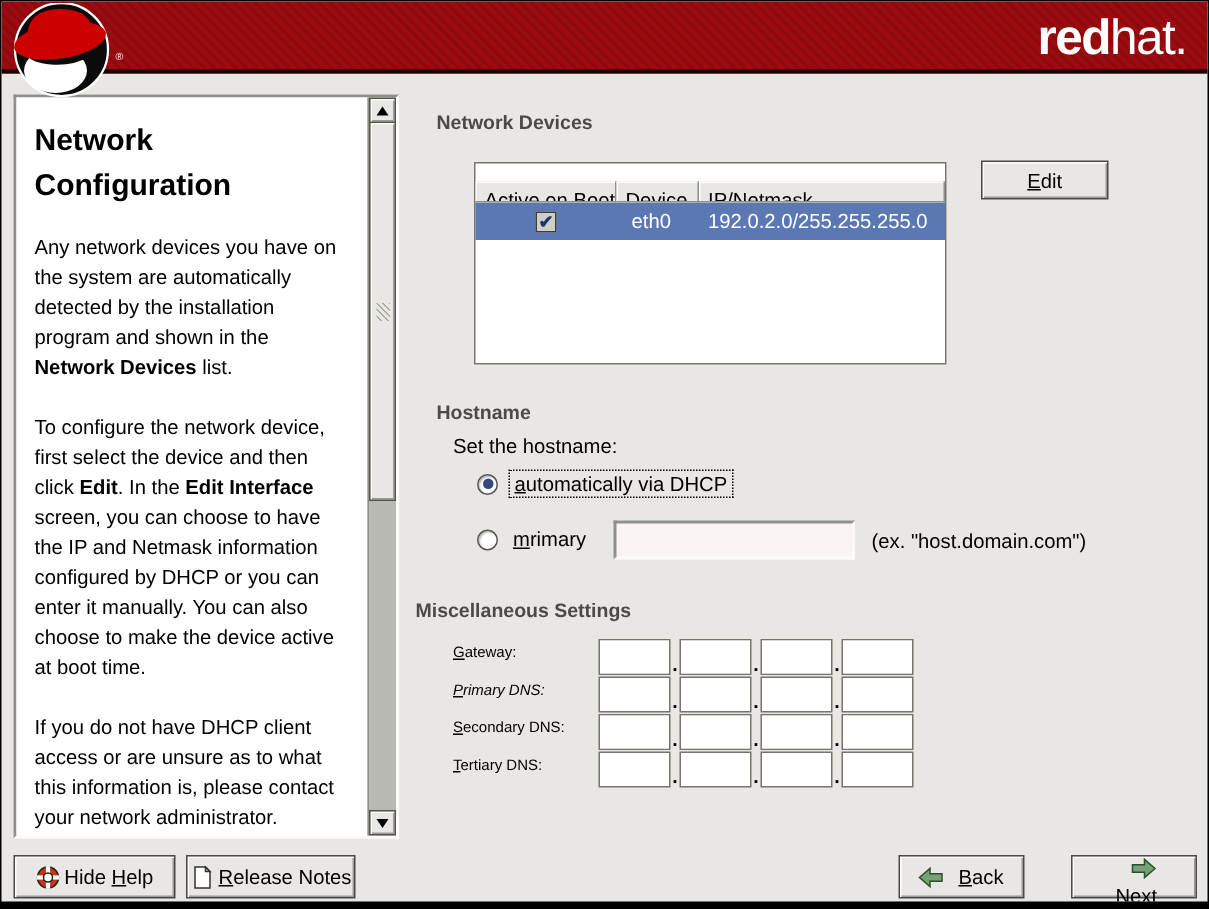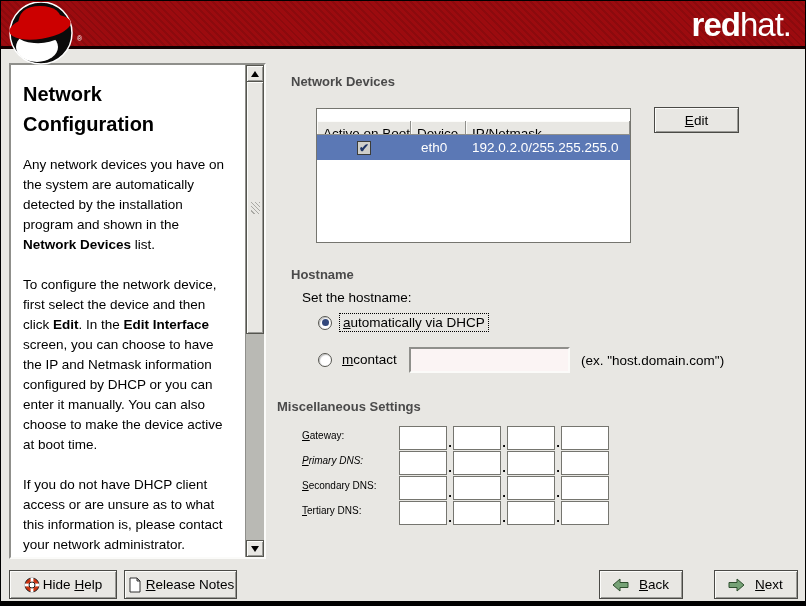--- a/index.html
+++ b/index.html
@@ -192,21 +192,21 @@
 
   <div class="radio-row" style="left:317px; top:312px;">
     <div class="radio">
         <div class="dot"></div>
       </div>
     <div class="radio-label focused"><span></span><span class="mn">a</span><span>utomatically via DHCP</span></div>
   </div>
 
   <div class="radio-row" style="left:317px; top:350px;">
     <div class="radio"></div>
-    <div class="radio-label"><span></span><span class="mn">m</span><span>contact</span></div>
+    <div class="radio-label"><span></span><span class="mn">m</span><span>rimary</span></div>
   </div>
   <div class="text-input" style="left:408px; top:346px; width:161px; height:26px;">
     <input class="bare" type="text" value="" style="">
   </div>
   <div class="plain-label" style="left:580px; top:352px;">(ex. "host.domain.com")</div>
 
   <div class="section-title" style="left:276px; top:398px;">Miscellaneous Settings</div>
 
   <div class="misc-label" style="left:301px; top:429px;"><span></span><span class="mn">G</span><span>ateway:</span></div>
   <div class="octets" style="left:398px; top:424px;">
@@ -270,20 +270,20 @@
     <span><span></span><span class="mn">R</span><span>elease Notes</span></span>
   </div>
 
   <div class="btn navbtn" style="left:598px; top:569px; width:84px; height:29px;">
     <svg class="arrow-icon" viewBox="0 0 20 16">
       <path d="M9 2 L9 5.5 L17 5.5 L17 10.5 L9 10.5 L9 14 L2 8 Z" fill="#76a276" stroke="#2e4f2e" stroke-width="1"></path>
     </svg>
     <span class="lbl"><span></span><span class="mn">B</span><span>ack</span></span>
   </div>
 
-  <div class="btn navbtn" style="left:713px; top:569px; width:84px; height:29px;">
+  <div class="btn navbtn" style="left:713px; top:569px; width:84px; height:29px;flex-direction:column;">
     <svg class="arrow-icon" viewBox="0 0 20 16">
       <path d="M11 2 L11 5.5 L3 5.5 L3 10.5 L11 10.5 L11 14 L18 8 Z" fill="#76a276" stroke="#2e4f2e" stroke-width="1"></path>
     </svg>
     <span class="lbl"><span></span><span class="mn">N</span><span>ext</span></span>
   </div>
 
 </div>
 
 </body></html>

